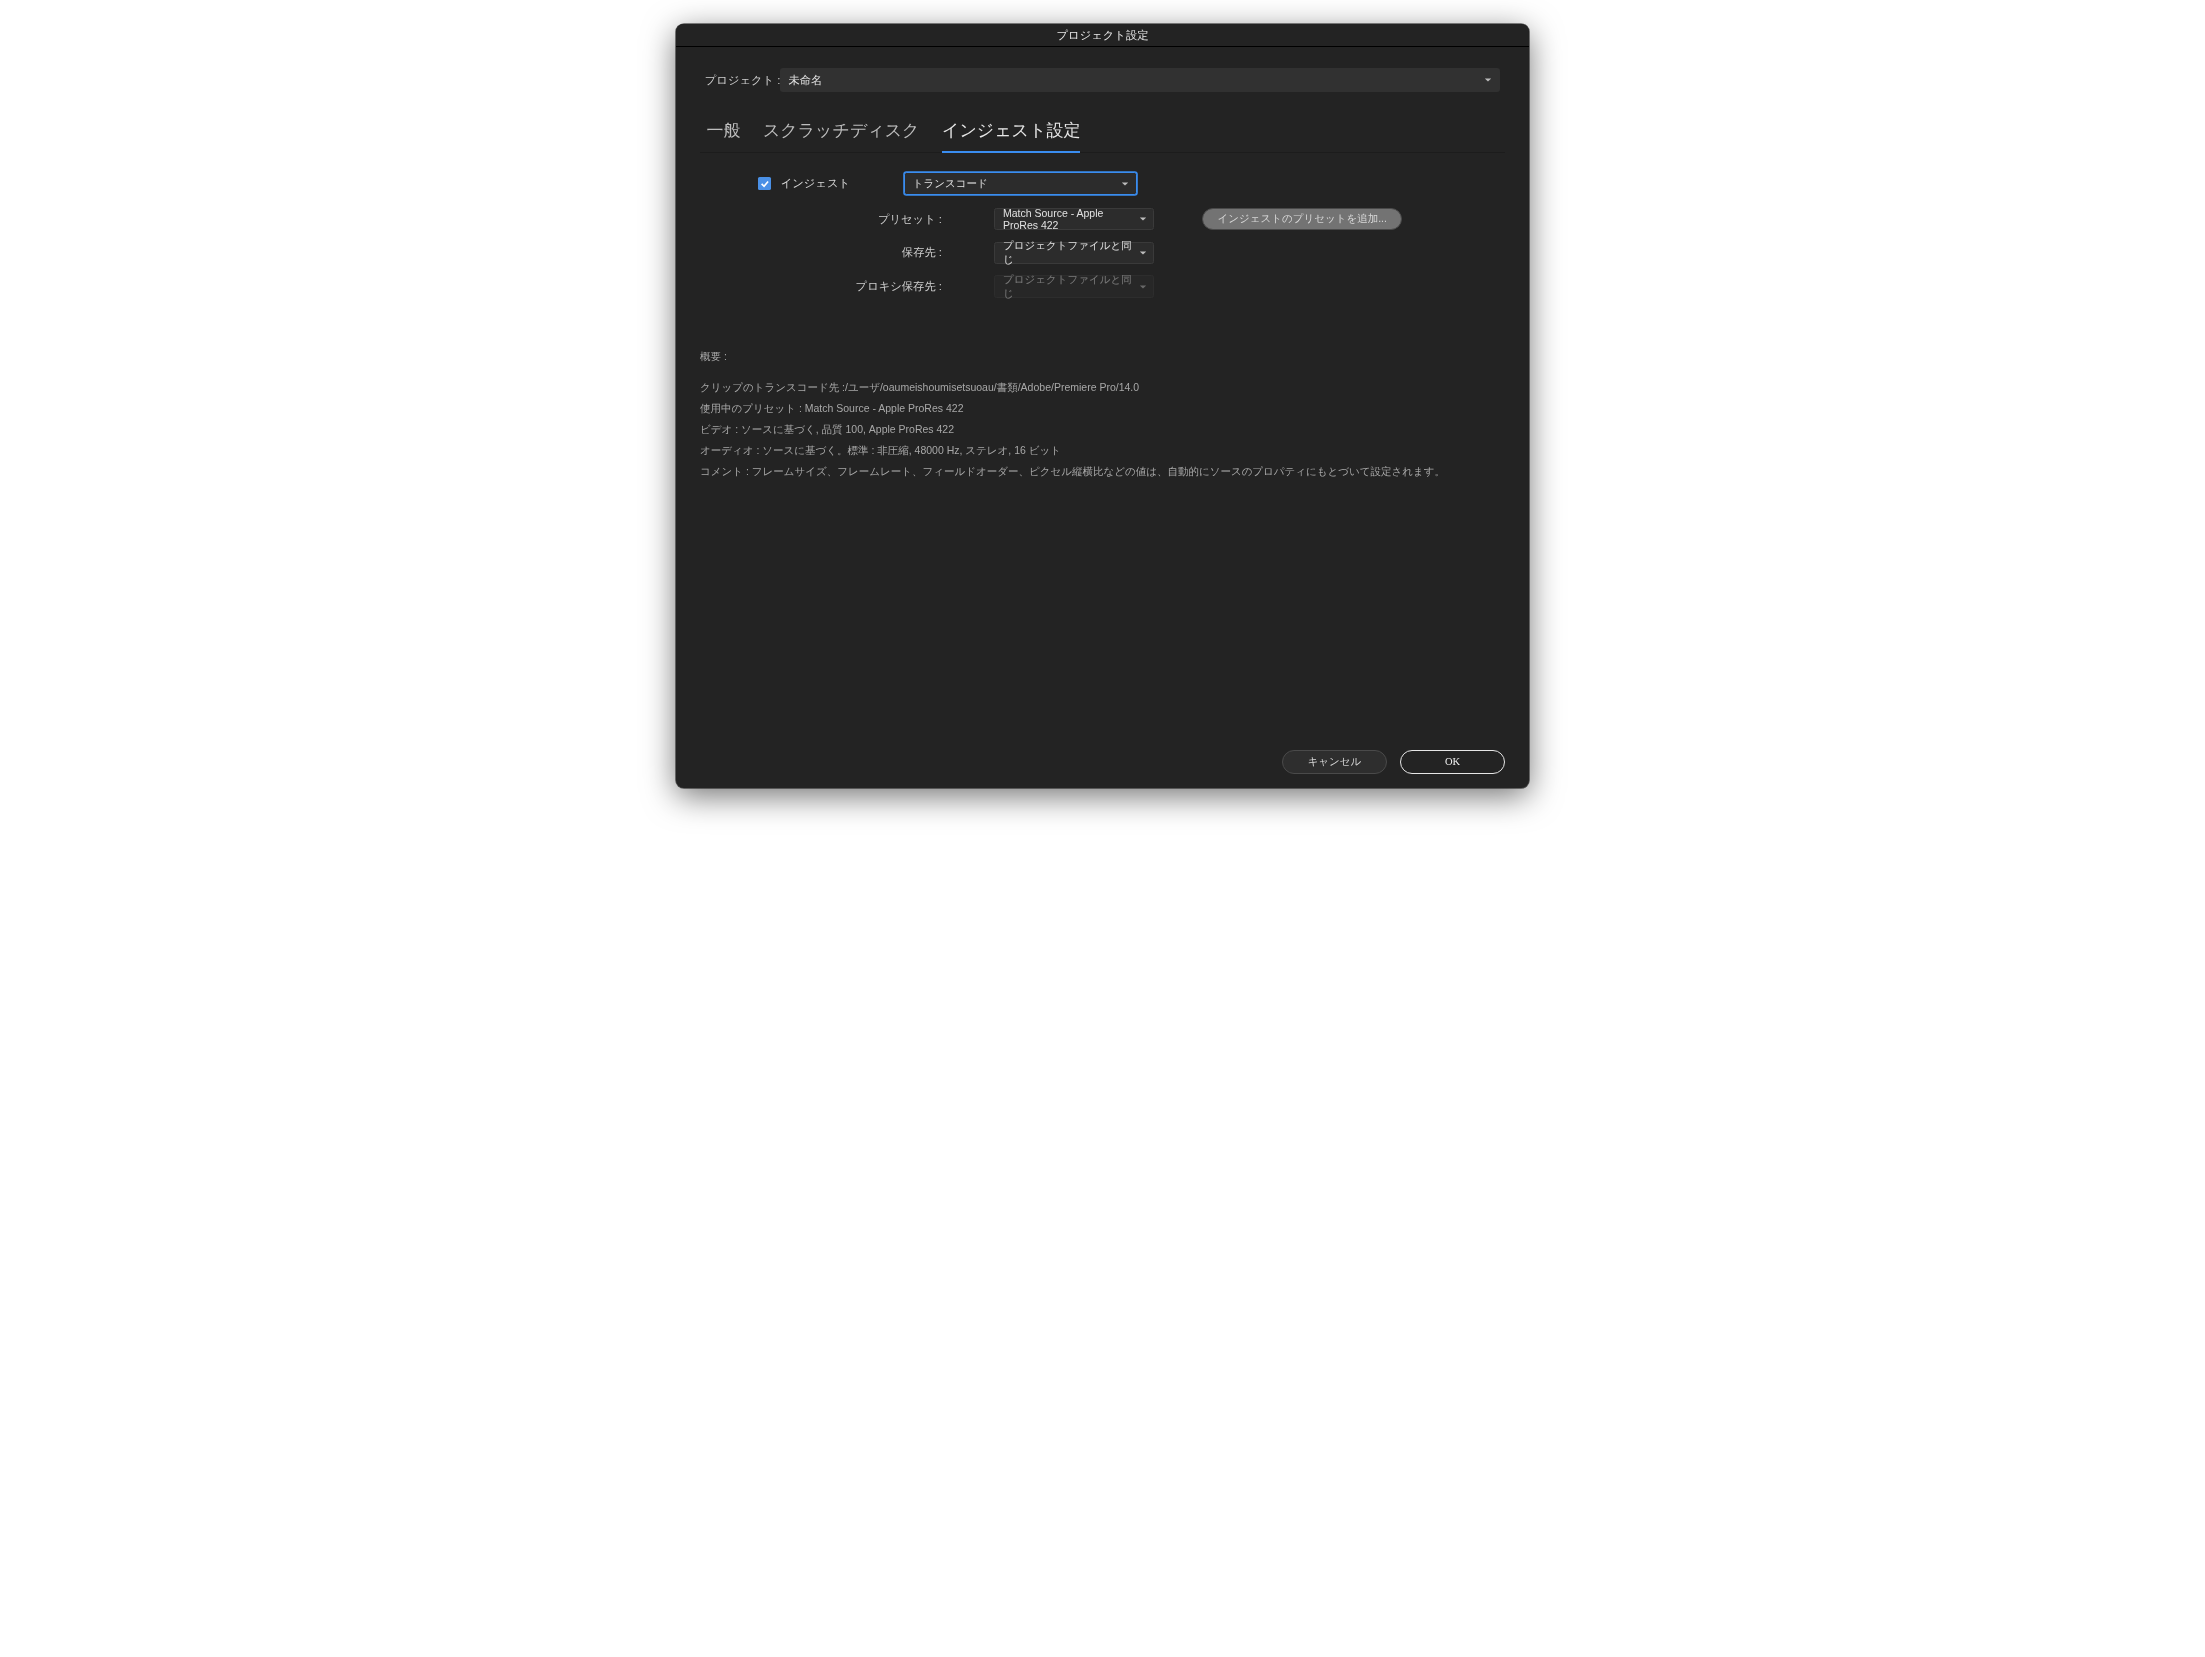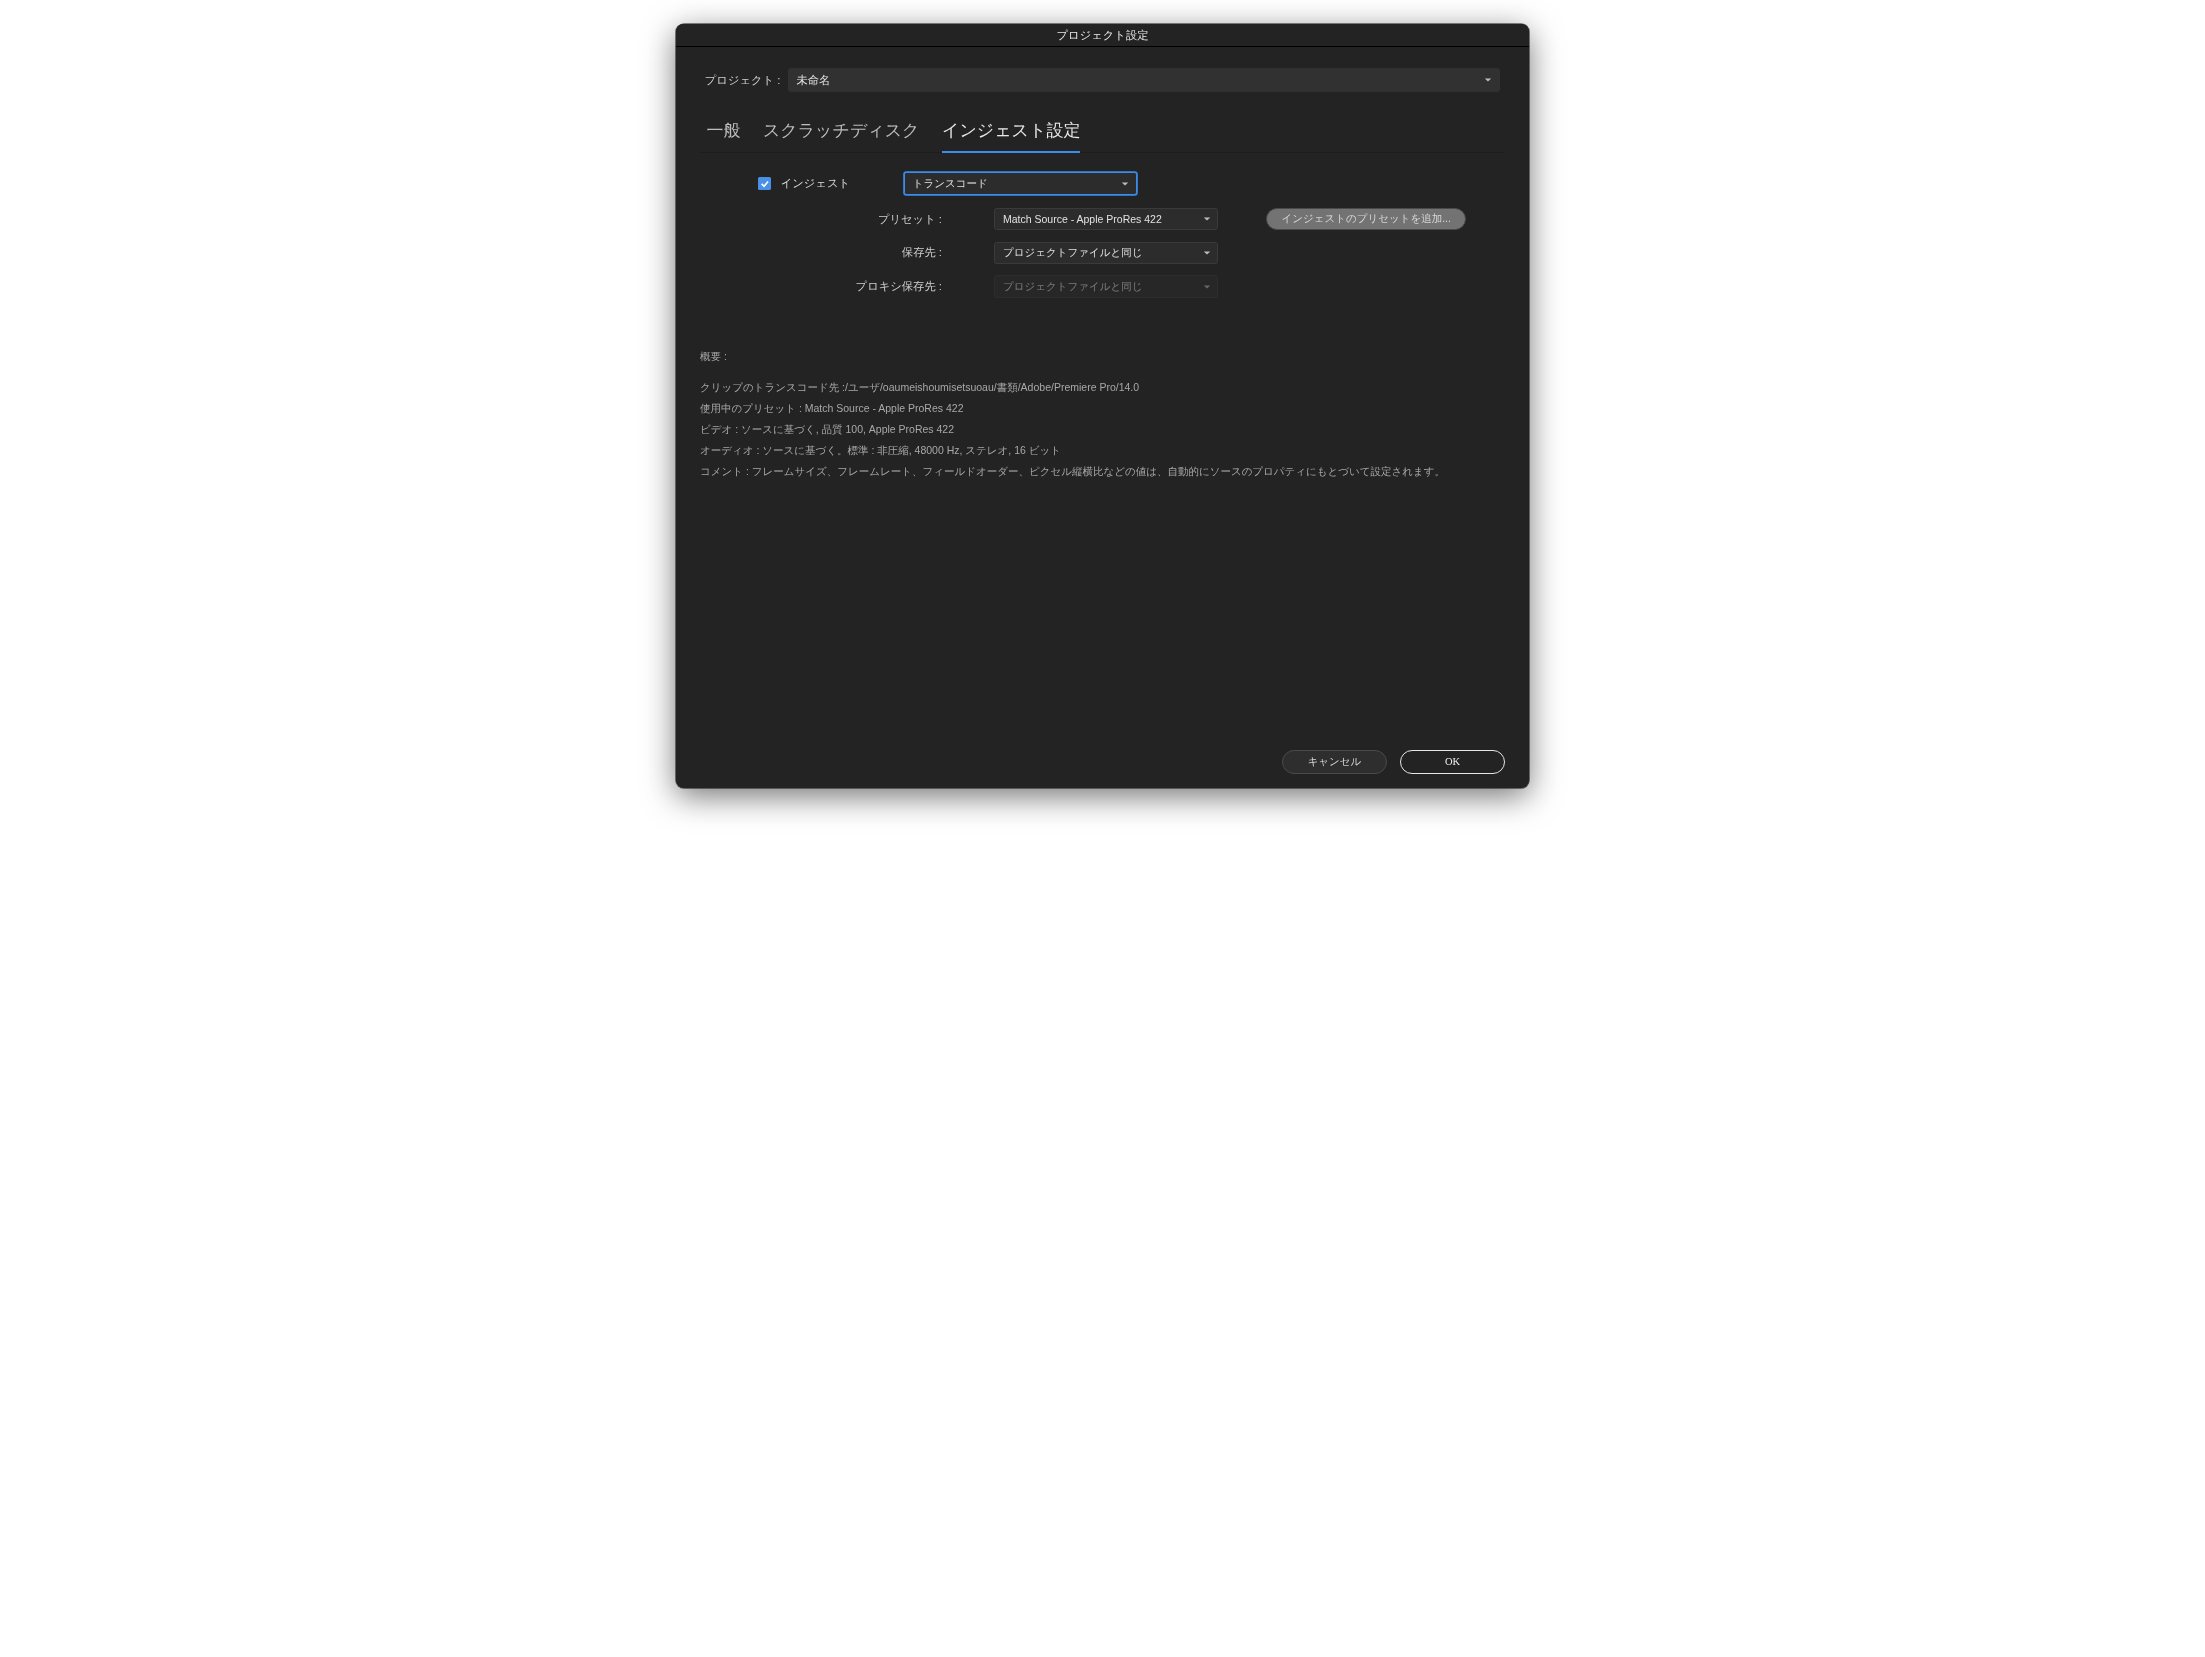--- a/index.html
+++ b/index.html
@@ -33,21 +33,20 @@
   .body {
     padding: 21px 24px 14.5px;
     display: flex;
     flex-direction: column;
     min-height: 741px;
   }
   
   .project-row {
     display: flex;
     align-items: center;
-    gap: 8px;
     margin-bottom: 8px;
     padding: 0 4.8px;
   }
   .project-label {
     color: #d0d0d0;
     font-size: 11.3px;
   }
   .project-select {
     flex: 1;
     background: #313131;
@@ -128,21 +127,21 @@
   }
   .dropdown.focus {
     border: 0.8px solid #3a8df0;
     box-shadow: 0 0 0 0.8px #3a8df0;
   }
   .dropdown.disabled {
     opacity: 0.45;
     cursor: default;
   }
   .dropdown.w-main { width: 233px; }
-  .dropdown.w-sub  { width: 224px; }
+  .dropdown.w-sub  { width: 160px; }
   .form-row {
     display: flex;
     align-items: center;
     gap: 8px;
     margin-bottom: 11.3px;
   }
   .form-row .lbl {
     width: 242px;
     text-align: right;
     color: #cfcfcf;

